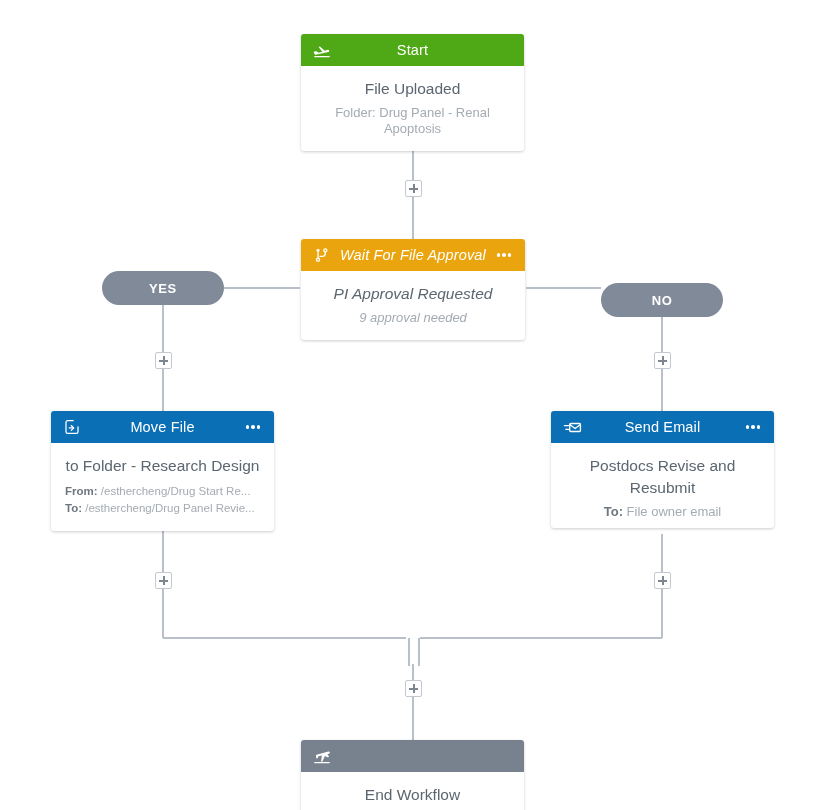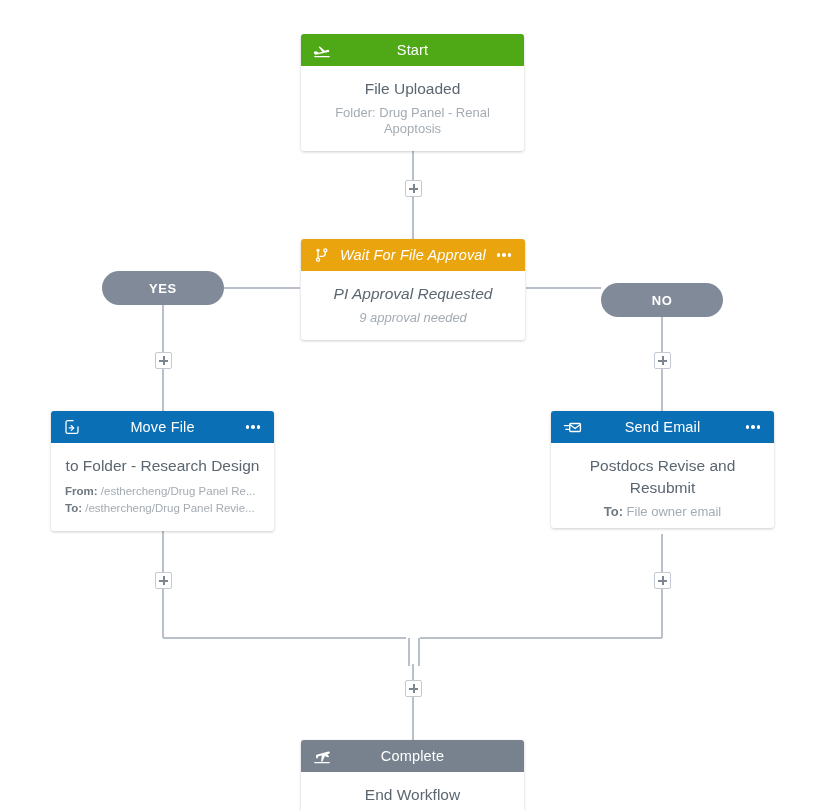--- a/index.html
+++ b/index.html
@@ -264,21 +264,21 @@
       <span class="hdr-menu">
           <i></i>
           <i></i>
           <i></i>
         </span>
     </div>
     <div class="node-body">
       <div class="body-title">to Folder - Research Design</div>
       <div class="body-kv">
         <b>From:</b>
-        <span>/esthercheng/Drug Panel Re...</span>
+        <span>/esthercheng/Drug Start Re...</span>
       </div>
       <div class="body-kv" style="margin-top:0;">
         <b>To:</b>
         <span>/esthercheng/Drug Panel Revie...</span>
       </div>
     </div>
   </div>
 
   <div class="node" style="left:551px; top:411px; width:223px;">
     <div class="node-header h-blue">
@@ -312,21 +312,20 @@
   <div class="plus" style="left:405px; top:680px;"></div>
 
   <div class="node" style="left:301px; top:740px; width:223px;">
     <div class="node-header h-gray">
       <span class="hdr-icon">
         <svg width="18" height="18" viewBox="0 0 24 24" fill="#ffffff">
           <path d="M21.6 13.2l-2.3.5-3.4-1.6-3.4 7.3-1.8.4 1.1-8.5-4.6 1-1 2.6-1.7.4-.6-3.7c-.1-.6.2-1.2.8-1.4L20.6 6c.8-.2 1.6.3 1.8 1.1.2.8-.3 1.6-1.1 1.8l-2.1.5 2.4 3.8z"></path>
           <rect x="1.5" y="20" width="21" height="1.6" rx=".8"></rect>
         </svg>
       </span>
-      <span class="hdr-title">Complete</span>
       <span class="hdr-menu hidden">
           <i></i>
           <i></i>
           <i></i>
         </span>
     </div>
     <div class="node-body">
       <div class="body-title">End Workflow</div>
     </div>
   </div>

